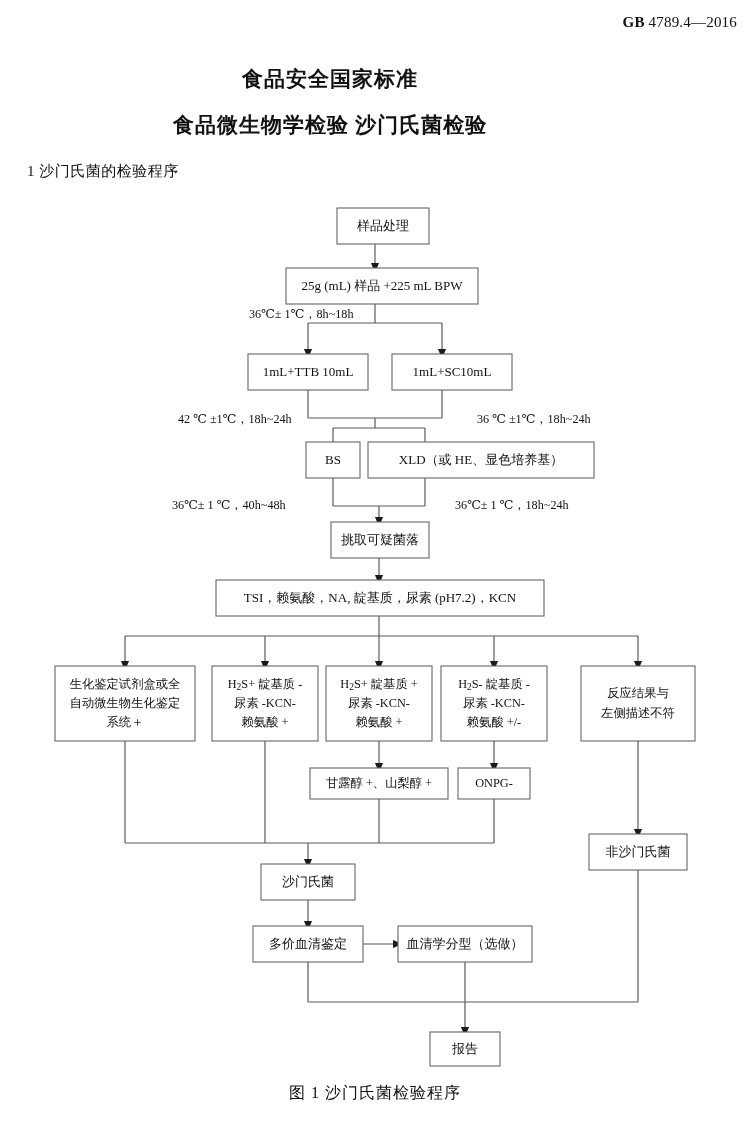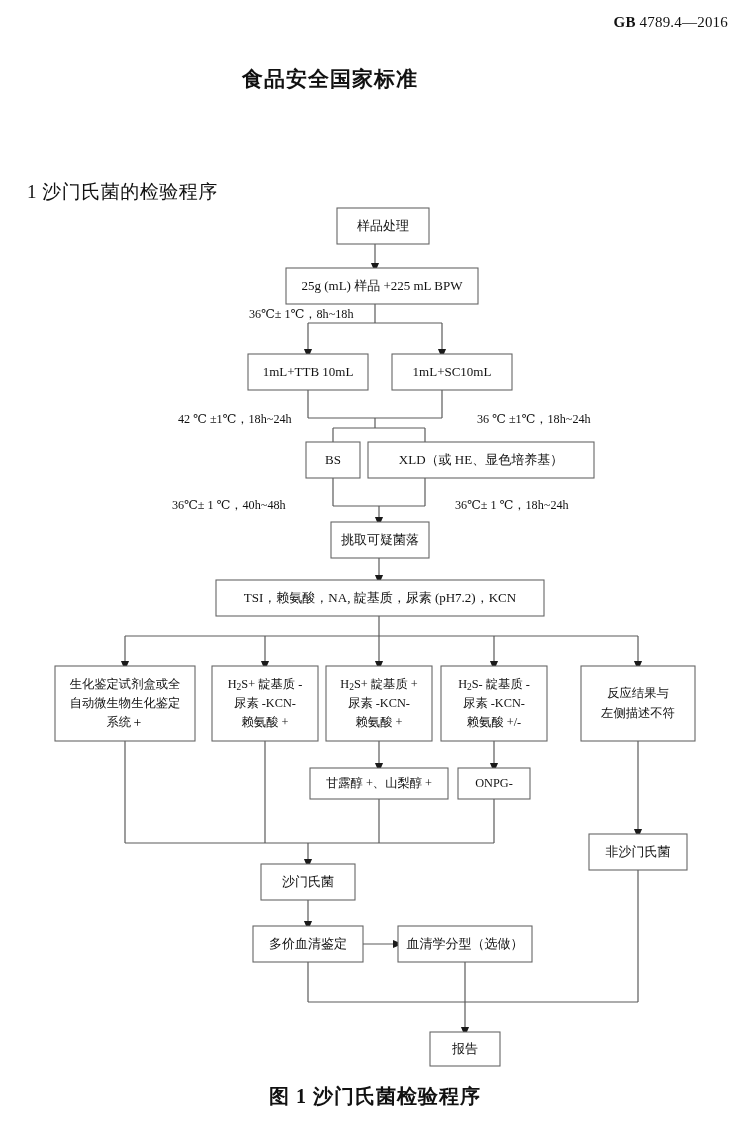--- a/index.html
+++ b/index.html
@@ -16,21 +16,21 @@
     overflow: hidden;
   }
   .page {
     position: relative;
     width: 750px;
     height: 1121px;
   }
   .std-code {
     position: absolute;
     top: 14px;
-    right: 22px;
+    right: 13px;
     font-size: 15px;
     letter-spacing: 0.2px;
     white-space: nowrap;
     margin-left: 28px;
   }
   .std-code b {
     font-weight: bold;
   }
   .title-block {
     position: absolute;
@@ -47,40 +47,40 @@
   }
   .title-line2 {
     font-size: 21px;
     font-weight: bold;
     letter-spacing: 1px;
     line-height: 34px;
     margin-top: 12px;
   }
   .section-heading {
     position: absolute;
-    top: 179px;
+    top: 162px;
     left: 27px;
-    font-size: 19px;
+    font-size: 15px;
     letter-spacing: 0.5px;
   }
   .flow-wrap {
     position: absolute;
     top: 196px;
     left: 0;
     width: 750px;
     height: 880px;
   }
   .caption {
     position: absolute;
     top: 1083px;
     left: 0;
     width: 750px;
     text-align: center;
-    font-size: 20px;
-    font-weight: bold;
+    font-size: 16px;
+    font-weight: normal;
     letter-spacing: 1px;
   }
   svg {
     display: block;
   }
   .nodebox {
     fill: #ffffff;
     stroke: #666666;
     stroke-width: 1.1;
   }
@@ -113,20 +113,21 @@
 
 <div class="page">
 
   <div class="std-code">
     <b>GB</b>
     <span>4789.4—2016</span>
   </div>
 
   <div class="title-block">
     <div class="title-line1">食品安全国家标准</div>
+    <div class="title-line2">食品微生物学检验 沙门氏菌检验</div>
   </div>
 
   <div class="section-heading">1 沙门氏菌的检验程序</div>
 
   <div class="flow-wrap">
     <svg width="750" height="880" viewBox="0 0 750 880">
       <defs>
         <marker id="arrow" markerWidth="9" markerHeight="9" refX="4.2" refY="4" orient="auto" markerUnits="strokeWidth">
           <path d="M0,0.6 L8,4 L0,7.4 z" fill="#1a1a1a"></path>
         </marker>

